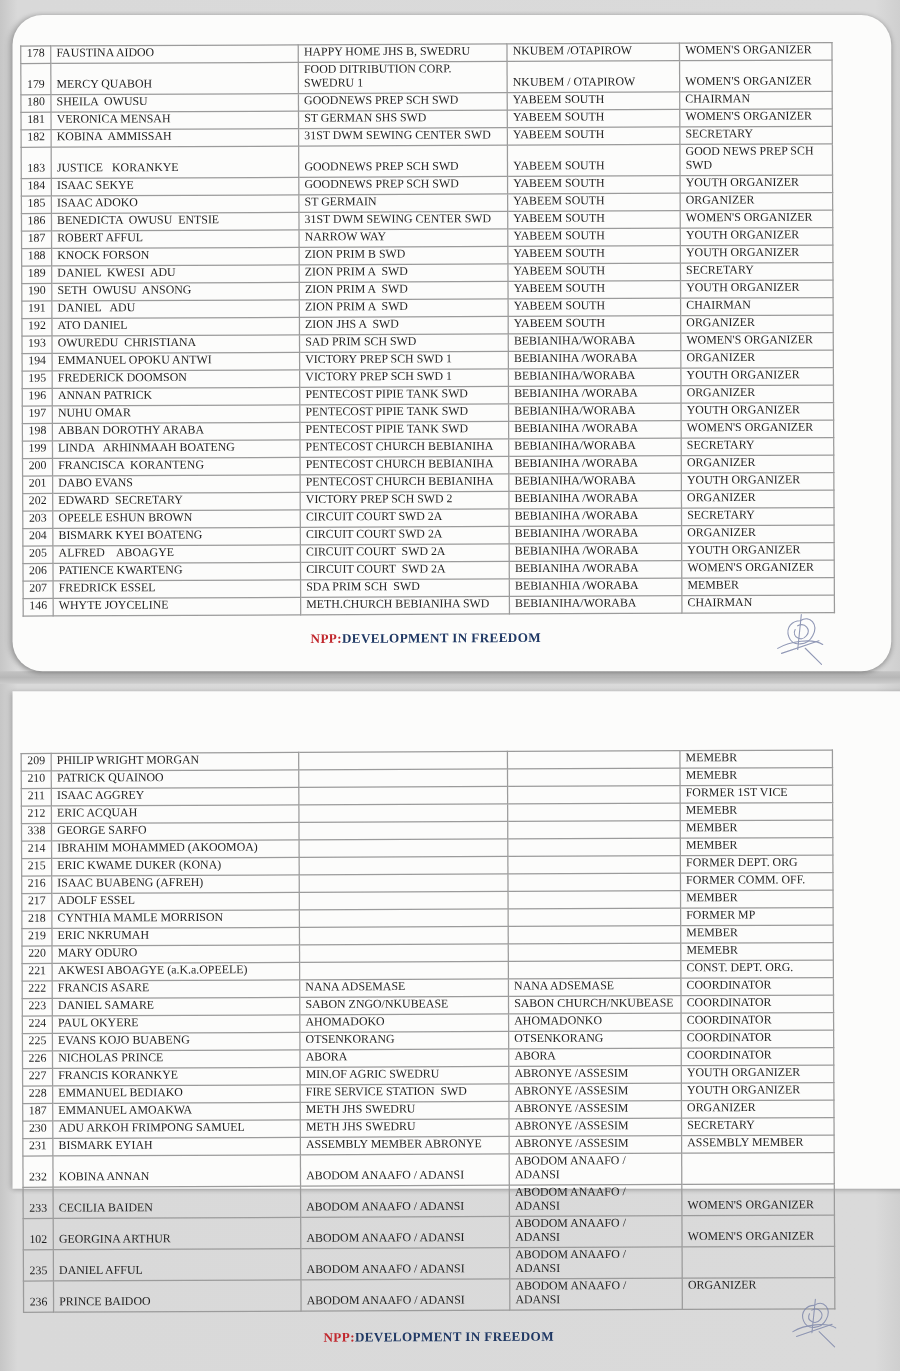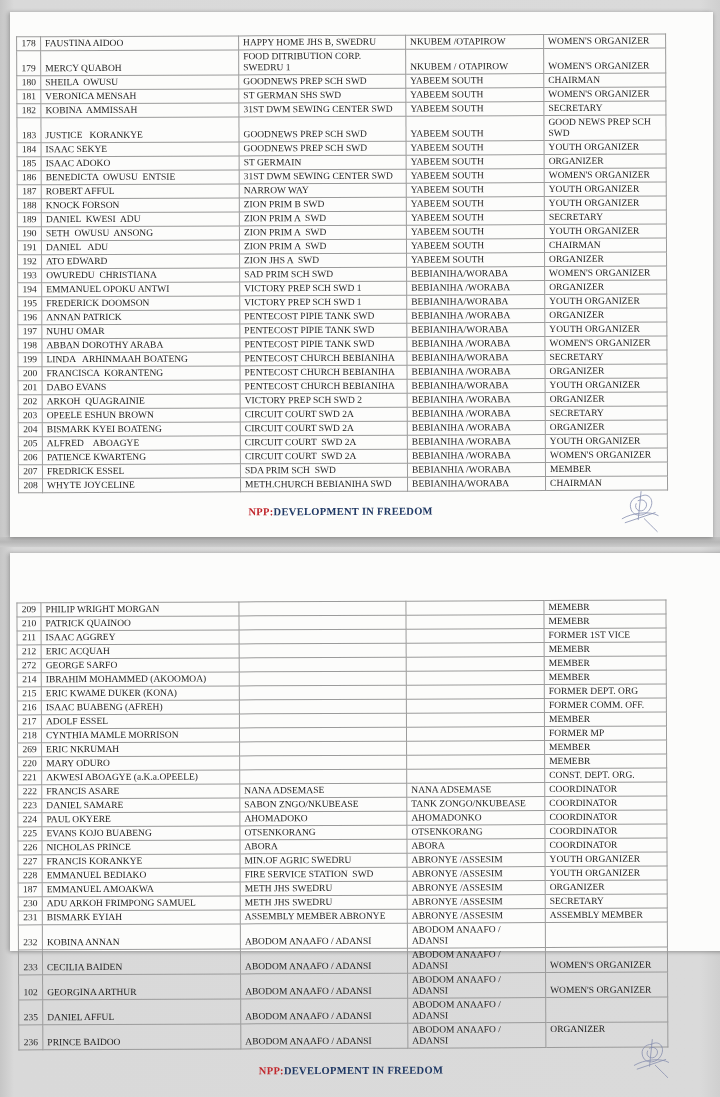--- a/index.html
+++ b/index.html
@@ -5,21 +5,21 @@
   html,body{margin:0;padding:0;}
   body{
     width:720px;height:1097px;position:relative;overflow:hidden;
     background:linear-gradient(90deg,#c6c6c6 0px,#d9d9d9 14px,#dadada 700px,#cfcfcf 720px);
     font-family:"Liberation Serif","DejaVu Serif",serif;
   }
   .page{
     position:absolute;left:10px;width:703px;background:#fcfcfb;
     box-shadow:0 1px 4px rgba(0,0,0,.28),-3px 0 4px rgba(0,0,0,.10);
   }
-  #page1{top:12px;height:525px;}
+  #page1{top:12px;height:525px;border-radius:24px;}
   #page2{top:553px;height:398px;padding-left:20px;}
   .page-gap{position:absolute;left:0;top:537px;width:720px;height:10px;
     background:linear-gradient(#c2c2c2,#b7b7b7 50%,#cdcdcd);}
   .content{position:absolute;left:0;top:0;right:0;bottom:0;
     transform:rotate(-0.25deg);transform-origin:45% 45%;}
   .table-wrap{position:absolute;left:7px;}
   #page1 .table-wrap{top:23px;}
   #page2 .table-wrap{top:48px;}
   table{border-collapse:collapse;table-layout:fixed;width:649px;border:1px solid #8e8e8e;}
   col.c-no{width:24px;}
@@ -161,21 +161,21 @@
             </tr>
             <tr>
               <td class="no">191</td>
               <td>DANIEL   ADU</td>
               <td>ZION PRIM A  SWD</td>
               <td>YABEEM SOUTH</td>
               <td>CHAIRMAN</td>
             </tr>
             <tr>
               <td class="no">192</td>
-              <td>ATO EDWARD</td>
+              <td>ATO DANIEL</td>
               <td>ZION JHS A  SWD</td>
               <td>YABEEM SOUTH</td>
               <td>ORGANIZER</td>
             </tr>
             <tr>
               <td class="no">193</td>
               <td>OWUREDU  CHRISTIANA</td>
               <td>SAD PRIM SCH SWD</td>
               <td>BEBIANIHA/WORABA</td>
               <td>WOMEN'S ORGANIZER</td>
@@ -231,21 +231,21 @@
             </tr>
             <tr>
               <td class="no">201</td>
               <td>DABO EVANS</td>
               <td>PENTECOST CHURCH BEBIANIHA</td>
               <td>BEBIANIHA/WORABA</td>
               <td>YOUTH ORGANIZER</td>
             </tr>
             <tr>
               <td class="no">202</td>
-              <td>ARKOH  QUAGRAINIE</td>
+              <td>EDWARD  SECRETARY</td>
               <td>VICTORY PREP SCH SWD 2</td>
               <td>BEBIANIHA /WORABA</td>
               <td>ORGANIZER</td>
             </tr>
             <tr>
               <td class="no">203</td>
               <td>OPEELE ESHUN BROWN</td>
               <td>CIRCUIT COURT SWD 2A</td>
               <td>BEBIANIHA /WORABA</td>
               <td>SECRETARY</td>
@@ -272,21 +272,21 @@
               <td>WOMEN'S ORGANIZER</td>
             </tr>
             <tr>
               <td class="no">207</td>
               <td>FREDRICK ESSEL</td>
               <td>SDA PRIM SCH  SWD</td>
               <td>BEBIANHIA /WORABA</td>
               <td>MEMBER</td>
             </tr>
             <tr>
-              <td class="no">208</td>
+              <td class="no">146</td>
               <td>WHYTE JOYCELINE</td>
               <td>METH.CHURCH BEBIANIHA SWD</td>
               <td>BEBIANIHA/WORABA</td>
               <td>CHAIRMAN</td>
             </tr>
           </tbody>
       </table>
     </div>
     <div class="footer">
       <span class="npp">NPP:</span><span class="slogan">DEVELOPMENT IN FREEDOM</span>
@@ -340,21 +340,21 @@
               <td>FORMER 1ST VICE</td>
             </tr>
             <tr>
               <td class="no">212</td>
               <td>ERIC ACQUAH</td>
               <td></td>
               <td></td>
               <td>MEMEBR</td>
             </tr>
             <tr>
-              <td class="no">272</td>
+              <td class="no">338</td>
               <td>GEORGE SARFO</td>
               <td></td>
               <td></td>
               <td>MEMBER</td>
             </tr>
             <tr>
               <td class="no">214</td>
               <td>IBRAHIM MOHAMMED (AKOOMOA)</td>
               <td></td>
               <td></td>
@@ -382,21 +382,21 @@
               <td>MEMBER</td>
             </tr>
             <tr>
               <td class="no">218</td>
               <td>CYNTHIA MAMLE MORRISON</td>
               <td></td>
               <td></td>
               <td>FORMER MP</td>
             </tr>
             <tr>
-              <td class="no">269</td>
+              <td class="no">219</td>
               <td>ERIC NKRUMAH</td>
               <td></td>
               <td></td>
               <td>MEMBER</td>
             </tr>
             <tr>
               <td class="no">220</td>
               <td>MARY ODURO</td>
               <td></td>
               <td></td>
@@ -413,21 +413,21 @@
               <td class="no">222</td>
               <td>FRANCIS ASARE</td>
               <td>NANA ADSEMASE</td>
               <td>NANA ADSEMASE</td>
               <td>COORDINATOR</td>
             </tr>
             <tr>
               <td class="no">223</td>
               <td>DANIEL SAMARE</td>
               <td>SABON ZNGO/NKUBEASE</td>
-              <td>TANK ZONGO/NKUBEASE</td>
+              <td>SABON CHURCH/NKUBEASE</td>
               <td>COORDINATOR</td>
             </tr>
             <tr>
               <td class="no">224</td>
               <td>PAUL OKYERE</td>
               <td>AHOMADOKO</td>
               <td>AHOMADONKO</td>
               <td>COORDINATOR</td>
             </tr>
             <tr>

